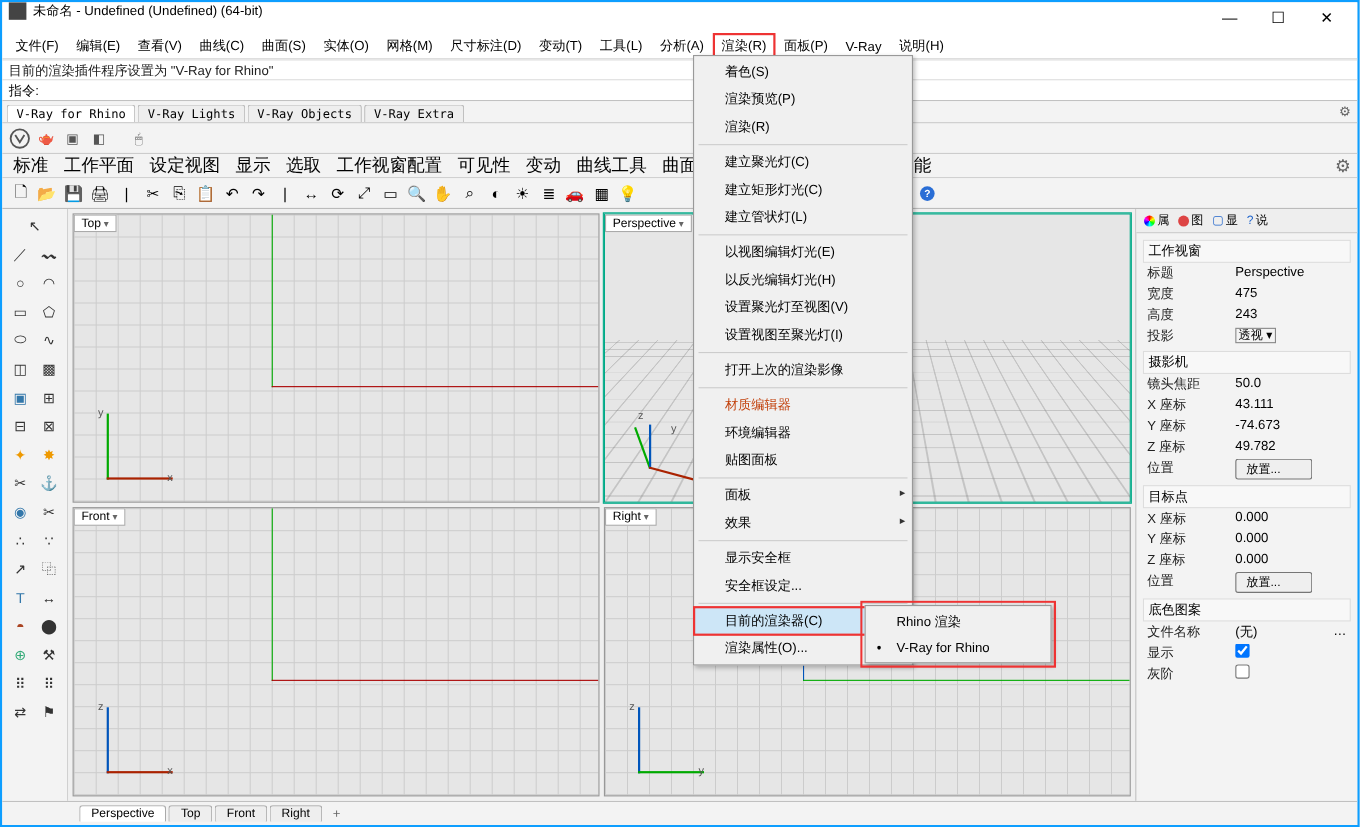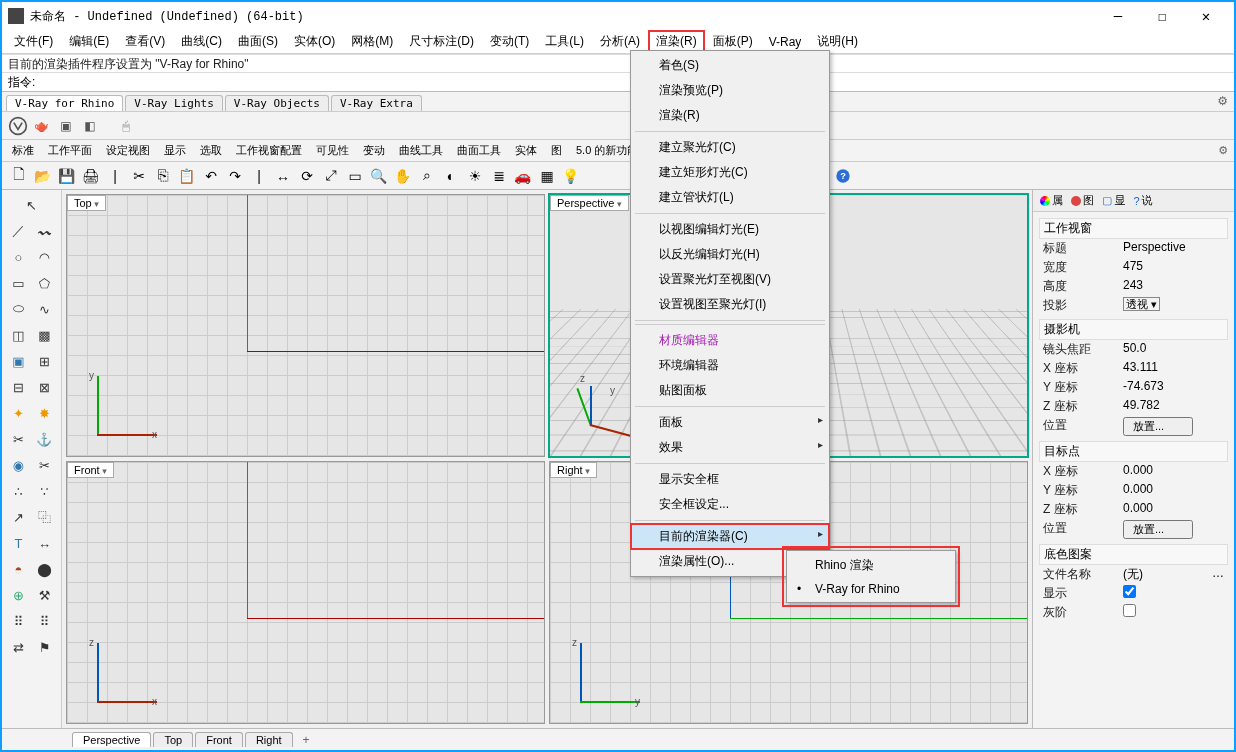--- a/index.html
+++ b/index.html
@@ -1,35 +1,35 @@
 <!DOCTYPE html>
 <html><head>
 <meta charset="utf-8">
 <style>
   * { box-sizing: border-box; margin: 0; padding: 0; }
   body { font-family: "Microsoft YaHei", "Segoe UI", sans-serif; font-size: 12px; background: #f0f0f0; width: 1236px; height: 752px; overflow: hidden; border: 2px solid #0d9eff; position: relative; }
-  .titlebar { background: #fff; height: 28px; display: flex; align-items: center; padding: 0 6px; font-family: Liberation Mono, monospace; }
+  .titlebar { background: #fff; height: 28px; display: flex; padding: 0 6px; }
   .titlebar .icon { width: 16px; height: 16px; background: #444; display: inline-block; margin-right: 6px; }
   .titlebar .title { flex: 1; font-size: 12px; color: #000; }
   .titlebar .win-btns { display: flex; }
   .titlebar .win-btn { width: 44px; height: 28px; display: flex; align-items: center; justify-content: center; font-size: 14px; cursor: pointer; }
   .menubar { background: #fff; height: 24px; display: flex; align-items: center; padding-left: 4px; border-bottom: 1px solid #d0d0d0; }
   .menubar .menu-item { padding: 3px 8px; cursor: pointer; }
   .menubar .menu-item.highlight { border: 2px solid #e33; padding: 1px 6px; }
   .status-line { background: #fff; height: 18px; padding: 1px 6px; border-top: 1px solid #ddd; font-style: normal; color: #222; }
   .cmd-line { background: #fff; height: 20px; display: flex; align-items: center; padding: 0 6px; border-top: 1px solid #ddd; border-bottom: 1px solid #bbb; }
   .cmd-line .label { margin-right: 2px; }
   .cmd-line input { flex: 1; border: none; outline: none; font-size: 12px; }
   .vray-tabs { height: 20px; background: #f3f3f3; border-bottom: 1px solid #ccc; display: flex; align-items: flex-end; padding-left: 4px; gap:0; position: relative; }
   .vray-tabs .tab { background: #fff; border: 1px solid #bbb; border-bottom: none; border-radius: 3px 3px 0 0; padding: 1px 8px; font-family: monospace; font-size: 11px; margin-right: 2px; cursor: pointer; }
   .vray-tabs .tab.inactive { background: #eee; }
   .vray-tabs .gear { position: absolute; right: 6px; top: 2px; color: #666; }
   .vray-toolbar { height: 28px; background: #f3f3f3; display: flex; align-items: center; padding: 0 6px; gap: 4px; border-bottom: 1px solid #ccc; }
   .vray-toolbar .vicon { width: 20px; height: 20px; display: flex; align-items: center; justify-content: center; color: #555; }
-  .ribbon-tabs { height: 22px; background: #f3f3f3; display: flex; align-items: center; gap: 6px; padding: 0 6px; border-bottom: 1px solid #ccc; font-size: 11px; }
+  .ribbon-tabs { height: 22px; background: #f3f3f3; display: flex; align-items: center; gap: 6px; padding: 0 6px; border-bottom: 1px solid #ccc; font-size: 16px; }
   .ribbon-tabs .rtab { padding: 2px 4px; cursor: pointer; }
   .right-gear2 { margin-left: auto; color:#666; }
   .main-toolbar { height: 28px; background: #f3f3f3; display: flex; align-items: center; gap: 2px; padding: 0 6px; border-bottom: 1px solid #bbb; }
   .main-toolbar .ticon { width: 22px; height: 22px; display: flex; align-items: center; justify-content: center; font-size: 14px; }
   .ticon svg { width:16px; height:16px; }
   .content { display: flex; height: calc(100% - 28px - 24px - 18px - 20px - 20px - 28px - 22px - 28px - 22px); }
   .left-toolbar { width: 60px; background: #f3f3f3; border-right: 1px solid #ccc; display: flex; flex-direction: column; align-items: center; padding: 4px 0; gap: 4px; overflow: hidden; }
   .left-toolbar .row2 { display: flex; gap: 4px; }
   .left-toolbar .licon { width: 22px; height: 22px; display: flex; align-items: center; justify-content: center; font-size: 13px; color: #333; }
   .viewports { flex: 1; background: #f0f0f0; display: grid; grid-template-columns: 1fr 1fr; grid-template-rows: 1fr 1fr; gap: 4px; padding: 4px; position: relative; }
@@ -61,21 +61,21 @@
   .prop-row .pv { flex: 1; }
   .prop-row .pv button { font-size: 11px; padding: 0 8px; width:70px; text-align:left; }
   .prop-row input[type=checkbox] { }
   .bottom-tabs { height: 22px; background: #f3f3f3; border-top: 1px solid #bbb; display: flex; align-items: center; padding-left: 70px; gap: 0; }
   .bottom-tabs .btab { border: 1px solid #aaa; border-bottom: none; background: #fff; padding: 1px 10px; font-size: 11px; cursor: pointer; border-radius: 3px 3px 0 0; margin-right:2px; }
   .bottom-tabs .btab.inactive { background: #eee; }
   .bottom-tabs .plus { padding: 0 8px; color: #666; cursor: pointer; }
   
   .dropdown { position: absolute; top: 48px; left: 628px; width: 200px; background: #f0f0f0; border: 1px solid #999; box-shadow: 2px 2px 4px rgba(0,0,0,.25); z-index: 100; padding: 2px 0; }
   .dropdown .ditem { padding: 4px 18px 4px 28px; cursor: pointer; font-size: 12px; position: relative; }
-  .dropdown .ditem.disabled { color: #a21caf; }
+  .dropdown .ditem.disabled { color: #c2410c; }
   .dropdown .ditem.highlight { background: #cde6f7; }
   .dropdown .dsep { height: 1px; background: #ccc; margin: 3px 4px; }
   .dropdown .ditem.sub::after { content: "▸"; position: absolute; right: 6px; font-size: 10px; color: #333; }
   .dropdown .ditem.highlight.sub { outline: 2px solid #e33; outline-offset: -1px; }
   .submenu { position: absolute; top: 548px; left: 784px; width: 170px; background: #f0f0f0; border: 1px solid #999; box-shadow: 2px 2px 4px rgba(0,0,0,.25); z-index: 101; padding: 2px 0; outline: 2px solid #e33; outline-offset: 2px; }
   .submenu .sitem { padding: 4px 18px 4px 28px; font-size: 12px; cursor: pointer; position: relative; }
   .submenu .bullet::before { content: "•"; position: absolute; left: 10px; }
   .spacer-help { margin-left: 10px; }
   .sel { border:1px solid #888; font-size:11px; padding:0 2px; }
 </style>
@@ -424,20 +424,21 @@
     <div class="dsep"></div>
     <div class="ditem">建立聚光灯(C)</div>
     <div class="ditem">建立矩形灯光(C)</div>
     <div class="ditem">建立管状灯(L)</div>
     <div class="dsep"></div>
     <div class="ditem">以视图编辑灯光(E)</div>
     <div class="ditem">以反光编辑灯光(H)</div>
     <div class="ditem">设置聚光灯至视图(V)</div>
     <div class="ditem">设置视图至聚光灯(I)</div>
     <div class="dsep"></div>
+    <div class="ditem">打开上次的渲染影像</div>
     <div class="dsep"></div>
     <div class="ditem disabled">材质编辑器</div>
     <div class="ditem">环境编辑器</div>
     <div class="ditem">贴图面板</div>
     <div class="dsep"></div>
     <div class="ditem sub">面板</div>
     <div class="ditem sub">效果</div>
     <div class="dsep"></div>
     <div class="ditem">显示安全框</div>
     <div class="ditem">安全框设定...</div>

